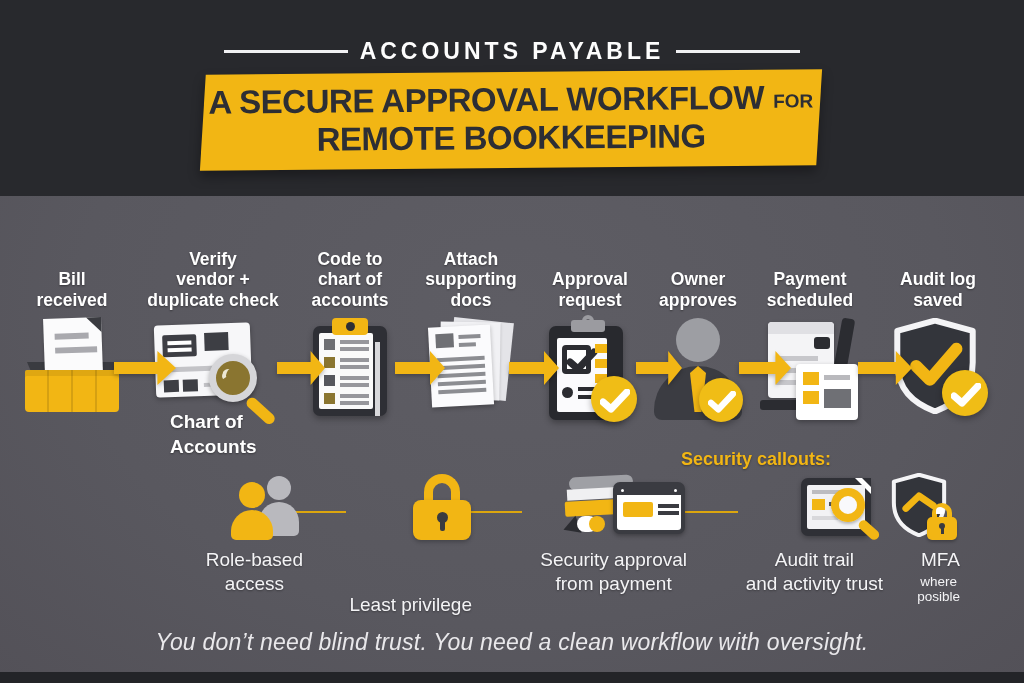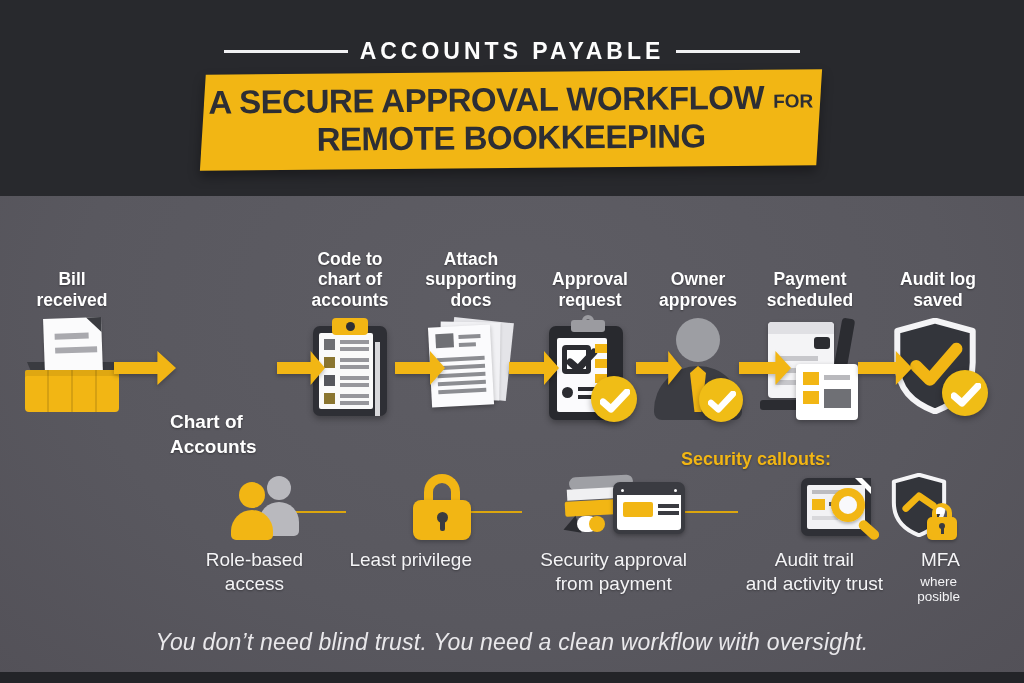--- a/index.html
+++ b/index.html
@@ -139,21 +139,21 @@
   .sh-badge{left:56px;top:52px;}
 
   
   .sec-heading{position:absolute;left:681px;top:449px;color:#f2b614;font-size:18px;font-weight:700;
     text-shadow:0 1px 2px rgba(0,0,0,.35);}
   .sec-item{position:absolute;top:468px;display:flex;flex-direction:column;align-items:flex-end;}
   .sec-icon{height:80px;display:flex;align-items:center;justify-content:center;}
   .sec-label{text-align:center;color:#f4f4f6;font-size:19px;line-height:1.25;white-space:pre-line;
     text-shadow:0 1px 2px rgba(0,0,0,.35);}
   .sec-sublabel{text-align:center;color:#f4f4f6;font-size:13.5px;line-height:1.15;white-space:pre-line;margin-top:2px;}
-  .m1{left:153px;width:150px;} .m2{left:312px;width:160px;} .m3{left:497px;width:190px;}
+  .m1{left:153px;width:150px;} .m2{left:312px;width:160px;gap:45px;} .m3{left:497px;width:190px;}
   .m4{left:703px;width:180px;} .m5{left:848px;width:112px;}
   .sec-line{position:absolute;top:511px;height:2px;background:#dca60e;}
   .c1{left:268px;width:78px;} .c2{left:430px;width:92px;} .c3{left:650px;width:88px;} .c4{left:820px;width:40px;}
 
   
   .ic-users{width:72px;height:64px;}
   .us-bh{left:36px;top:0;width:24px;height:24px;border-radius:50%;background:#b9b9be;}
   .us-bb{left:28px;top:26px;width:40px;height:34px;background:#b9b9be;border-radius:20px 20px 5px 5px;}
   .us-fh{left:8px;top:6px;width:26px;height:26px;border-radius:50%;background:#f2b614;}
   .us-fb{left:0;top:34px;width:42px;height:30px;background:#f2b614;border-radius:21px 21px 5px 5px;}
@@ -239,20 +239,44 @@
         <div class="ib-paper">
           <div class="ib-fold"></div>
           <div class="ib-l1"></div>
           <div class="ib-l2"></div>
         </div>
         <div class="ib-bin"></div>
       </div>
     </div>
   </div>
 
+  <div class="step s2">
+    <div class="step-label">Verify
+vendor +
+duplicate check</div>
+    <div class="icon-wrap">
+      <div class="ic ic-vendor">
+        <div class="vc-card">
+          <div class="vc-b1">
+            <div class="vc-b1a"></div>
+            <div class="vc-b1b"></div>
+          </div>
+          <div class="vc-b2"></div>
+          <div class="vc-l1"></div>
+          <div class="vc-s1"></div>
+          <div class="vc-s2"></div>
+          <div class="vc-l2"></div>
+        </div>
+        <div class="vc-ring">
+          <div class="vc-glint"></div>
+        </div>
+        <div class="vc-handle"></div>
+      </div>
+    </div>
+  </div>
 
   <div class="step s3">
     <div class="step-label">Code to
 chart of
 accounts</div>
     <div class="icon-wrap">
       <div class="ic ic-clip">
         <div class="cl-board">
           <div class="cl-edge"></div>
         </div>

